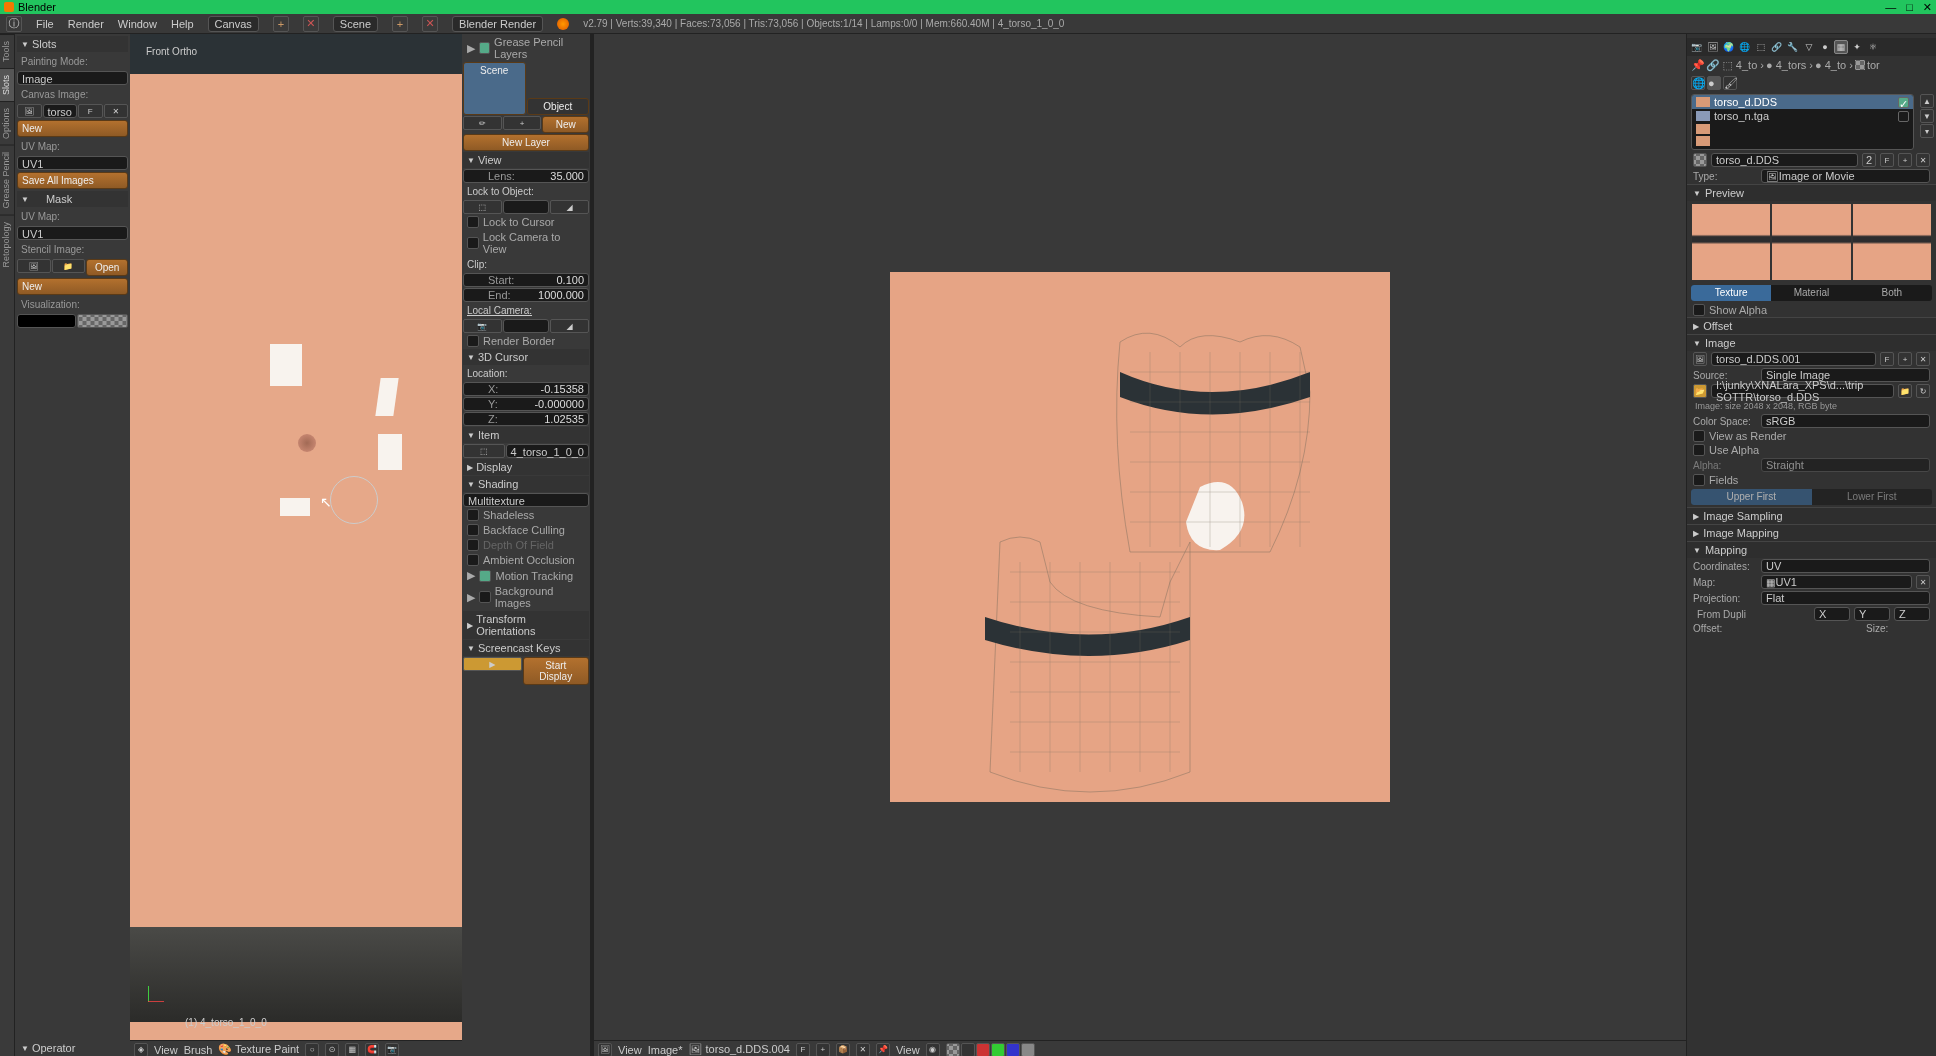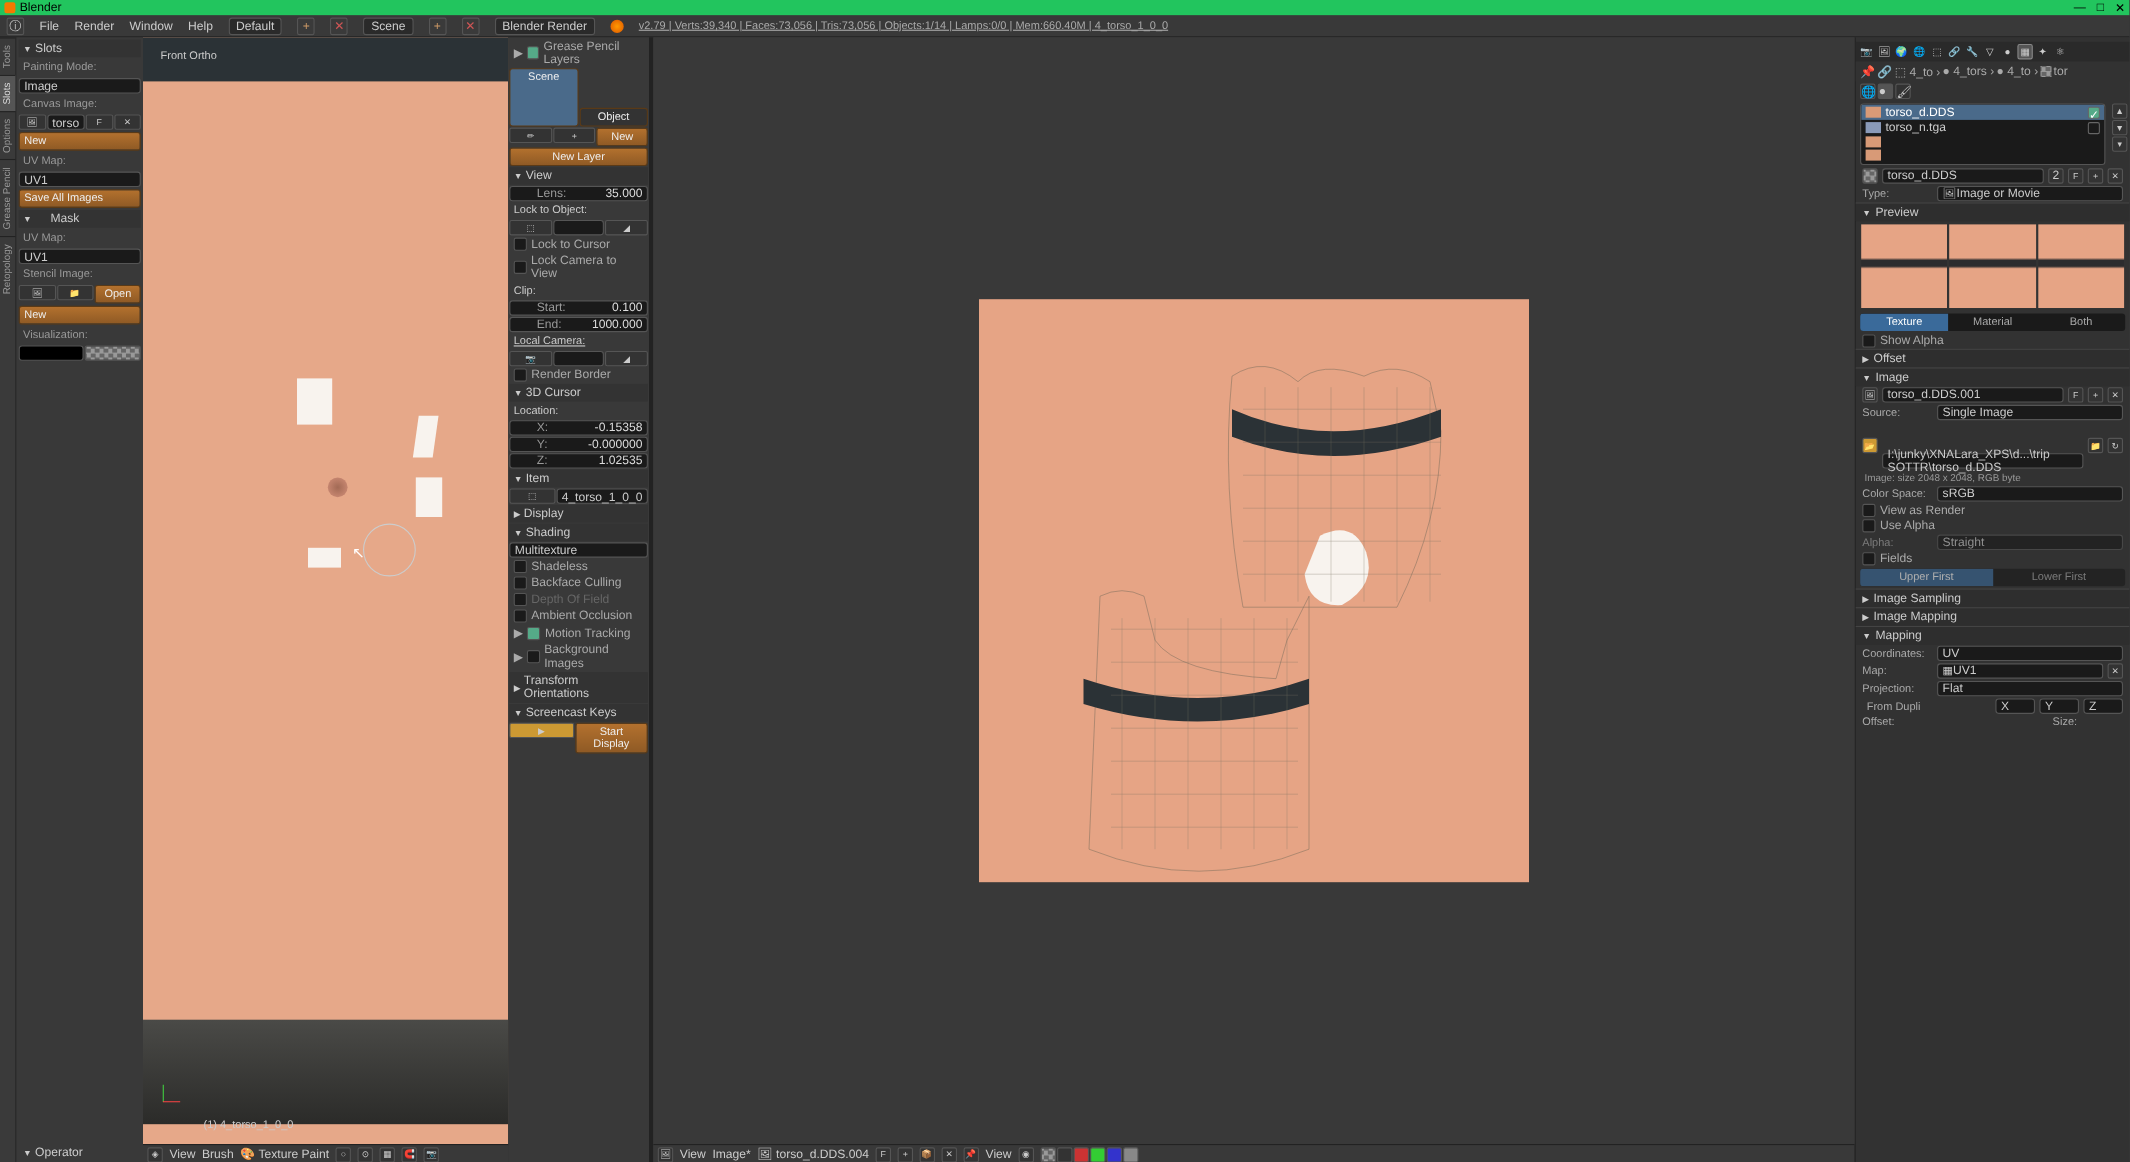--- a/index.html
+++ b/index.html
@@ -6,21 +6,21 @@
 body { background:#393939; color:#ccc; user-select:none; overflow:hidden; }
 .titlebar { height:14px; background:#22c55e; color:#000; display:flex; align-items:center; padding:0 4px; font-size:10px; }
 .titlebar .blender-icon { width:10px; height:10px; background:#f57900; border-radius:2px; margin-right:4px; }
 .titlebar .win-controls { margin-left:auto; display:flex; gap:10px; font-size:12px; }
 .menubar { height:20px; background:#393939; border-bottom:1px solid #222; display:flex; align-items:center; padding:0 6px; gap:14px; }
 .menubar .dropdown-btn { display:flex; align-items:center; background:#2a2a2a; border:1px solid #555; border-radius:3px; padding:1px 6px; height:16px; }
 .menubar .item { cursor:pointer; }
 .menubar .icon-btn { width:16px; height:16px; background:#3a3a3a; border:1px solid #555; border-radius:2px; display:inline-flex; align-items:center; justify-content:center; }
 .menubar .plus { color:#c96; }
 .menubar .x { color:#c55; }
-.menubar .stats { color:#aaa; font-size:10px; white-space:nowrap;text-decoration:underline; }
+.menubar .stats { color:#aaa; font-size:10px; white-space:nowrap; }
 .main { display:flex; height:1024px; }
 .tabs-left { width:15px; background:#3a3a3a; display:flex; flex-direction:column; border-right:1px solid #222; }
 .tabs-left div { writing-mode:vertical-rl; transform:rotate(180deg); padding:6px 1px; font-size:9px; color:#999; border-bottom:1px solid #222; }
 .tabs-left div.active { background:#555; color:#ddd; }
 .tool-panel { width:115px; background:#393939; display:flex; flex-direction:column; padding:2px; gap:2px; }
 .panel-header { display:flex; align-items:center; background:#333; padding:2px 4px; font-size:10px; color:#ccc; }
 .panel-header .tri { font-size:8px; margin-right:3px; }
 .label { color:#999; font-size:10px; padding:2px 4px; }
 .tool-panel select, .input-field { background:#1a1a1a; border:1px solid #555; color:#ccc; border-radius:3px; padding:1px 4px; width:100%; font-size:10px; height:14px; }
 .btn { background:linear-gradient(#b3712e,#8f5a25); border:1px solid #5a3a17; color:#eee; border-radius:3px; padding:2px 4px; font-size:10px; text-align:center; cursor:pointer; }
@@ -93,21 +93,21 @@
   </span>
 </div>
 
 <div class="menubar">
   <span class="icon-btn">ⓘ</span>
   <span class="item">File</span>
   <span class="item">Render</span>
   <span class="item">Window</span>
   <span class="item">Help</span>
   <span class="dropdown-btn">
-      <span>Default</span>
+      <span>Canvas</span>
     </span>
   <span class="icon-btn plus">+</span>
   <span class="icon-btn x">✕</span>
   <span class="dropdown-btn">
       <span>Scene</span>
     </span>
   <span class="icon-btn plus">+</span>
   <span class="icon-btn x">✕</span>
   <span class="dropdown-btn">
       <span>Blender Render</span>
@@ -515,21 +515,21 @@
       <span class="icon-sq x">✕</span>
     </div>
     <div class="field-row">
         <span class="lbl">Source:</span>
         <div class="inp">
           <span>Single Image</span>
         </div>
       </div>
     <div class="field-row">
       <span class="icon-sq" style="background:#c93;">📂</span>
-      <div class="inp" style="font-size:9px;margin-top:28px;">
+      <div class="inp" style="font-size:9px;">
           <span>I:\junky\XNALara_XPS\d...\trip SOTTR\torso_d.DDS</span>
         </div>
       <span class="icon-sq">📁</span>
       <span class="icon-sq">↻</span>
     </div>
     <div class="label" style="padding:2px 8px;color:#999;font-size:9px;">Image: size 2048 x 2048, RGB byte</div>
     <div class="field-row">
         <span class="lbl">Color Space:</span>
         <div class="inp">
           <span>sRGB</span>

